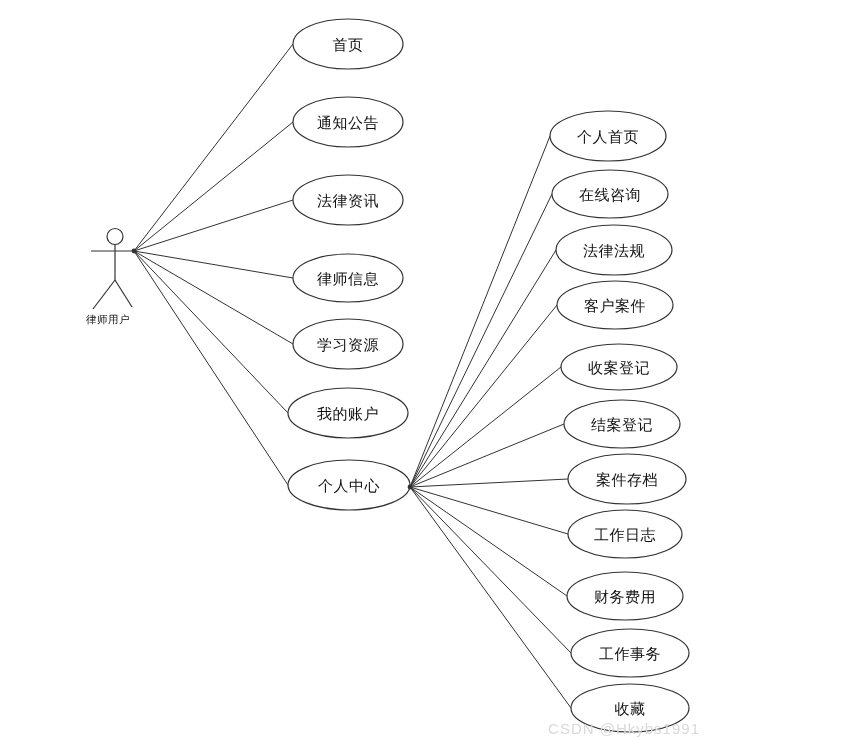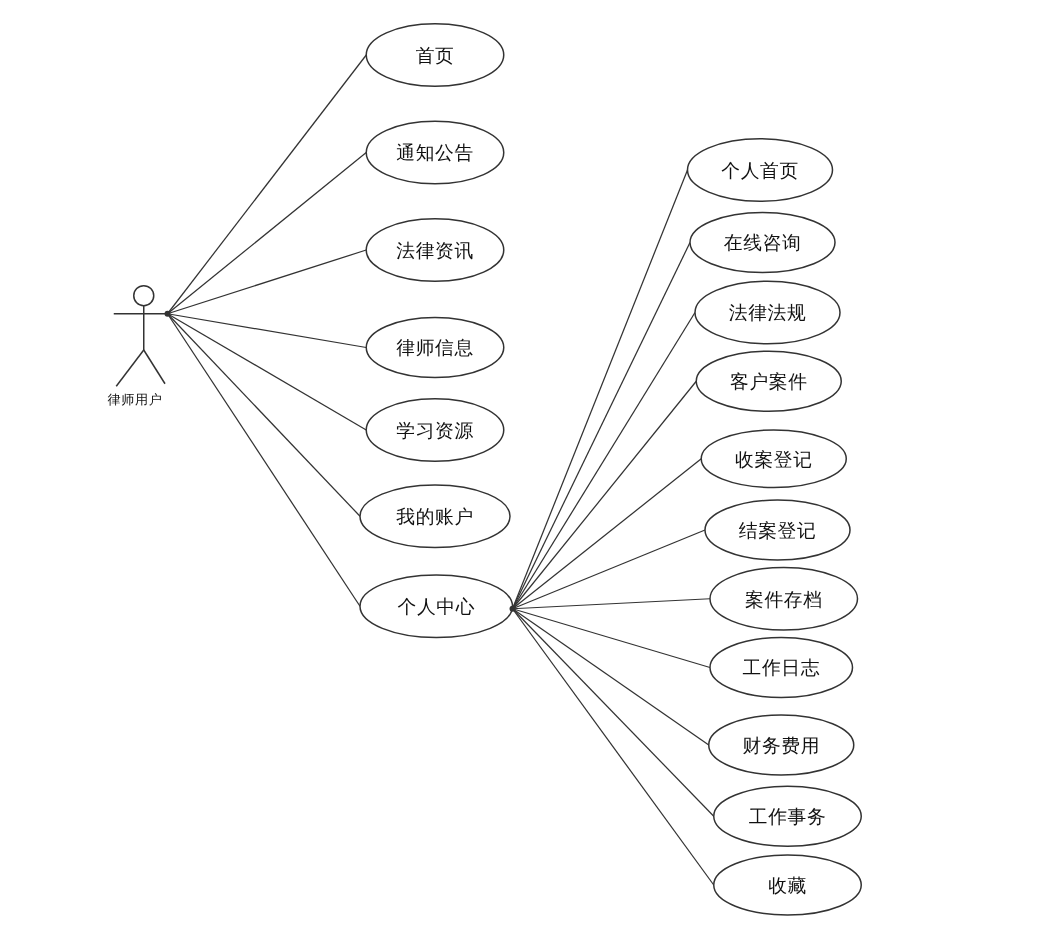--- a/index.html
+++ b/index.html
@@ -143,13 +143,14 @@
     <g id="actor" stroke="#333333" stroke-width="1.2" fill="none">
       <circle cx="115" cy="236.5" r="8"></circle>
       <line x1="115" y1="244.5" x2="115" y2="280"></line>
       <line x1="91" y1="251" x2="134" y2="251"></line>
       <line x1="115" y1="280" x2="93" y2="309"></line>
       <line x1="115" y1="280" x2="132" y2="307"></line>
       <text x="108" y="323" text-anchor="middle" font-size="10.5" fill="#111111" stroke="none">律师用户</text>
     </g>
   </svg>
 
+  <div class="watermark" style="color: rgb(217, 217, 217);">CSDN @Hkybs1991</div>
 </div>
 
 </body></html>

